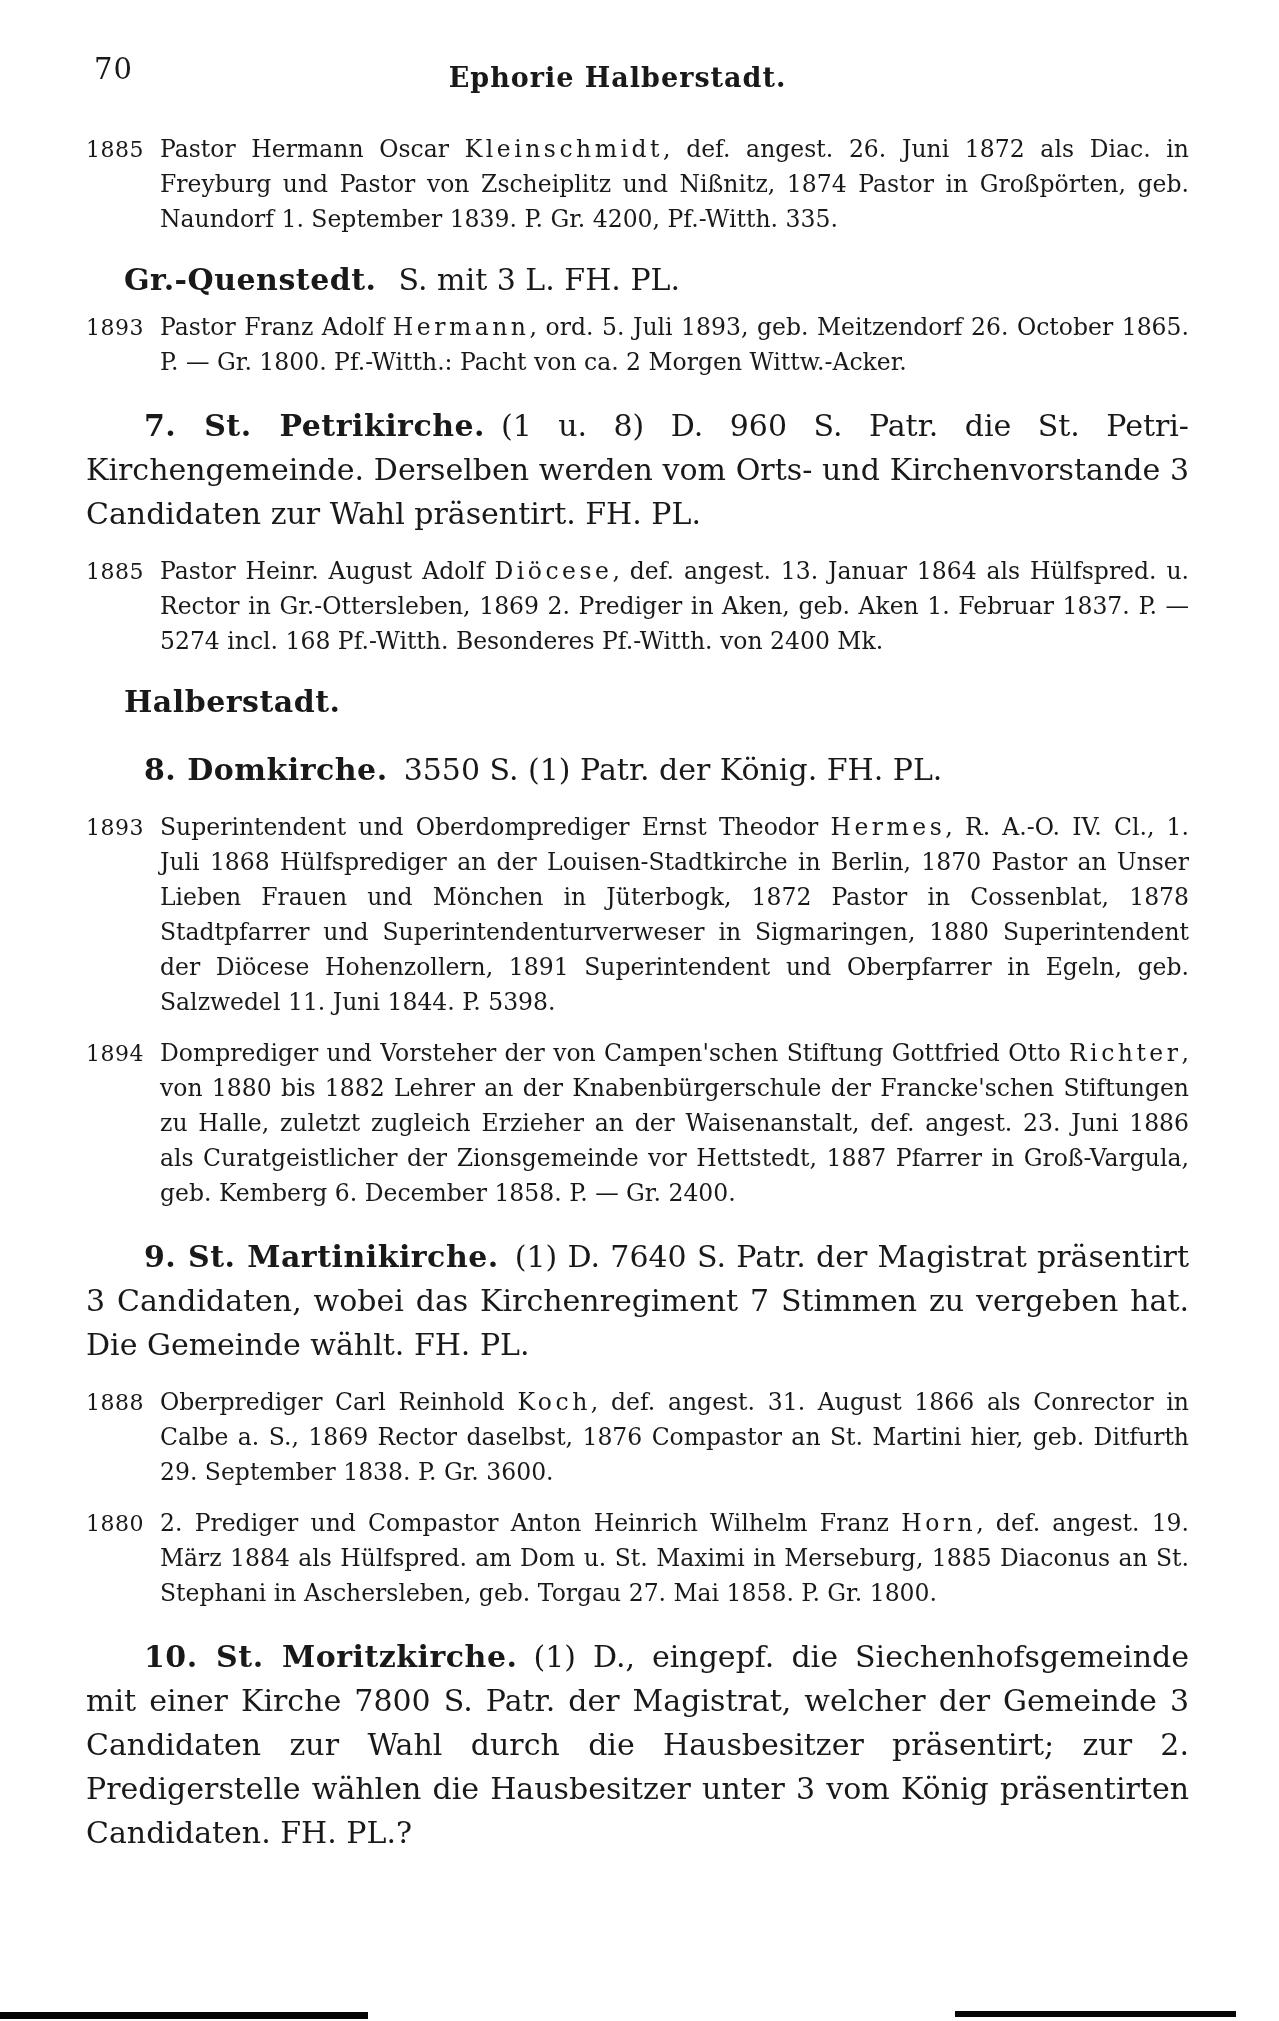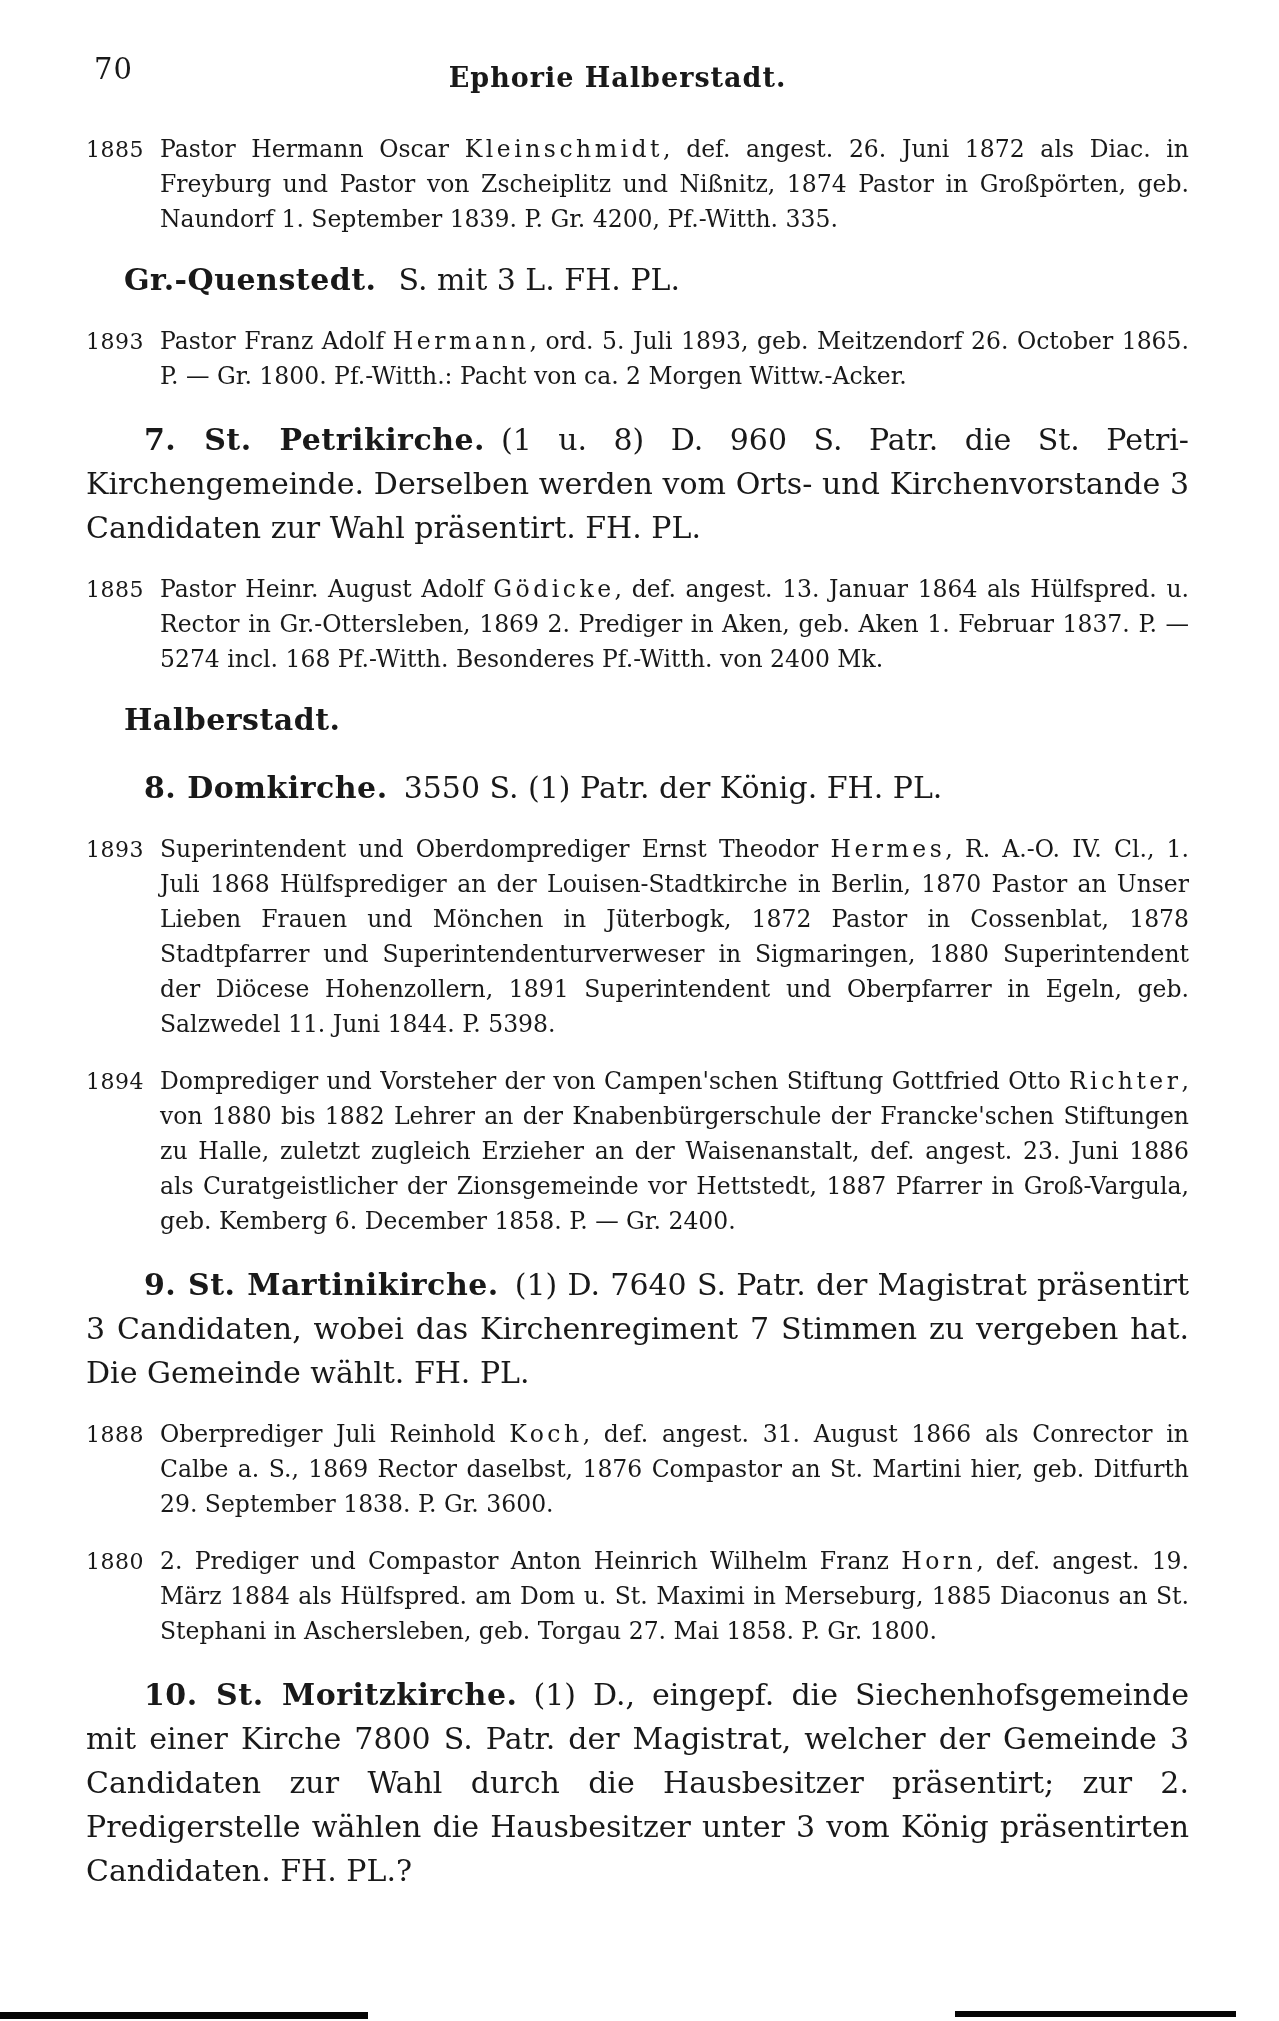--- a/index.html
+++ b/index.html
@@ -20,21 +20,21 @@
     position:absolute;left:8px;top:0;
     font-size:29px;letter-spacing:1px;
   }
   .running-title{
     position:absolute;left:0;right:40px;top:10px;
     text-align:center;font-size:27px;font-weight:bold;letter-spacing:1px;
   }
   
   .entry{
     display:flex;align-items:flex-start;
-    margin:22px 0 16px 0;
+    margin:0 0 16px 0;
   }
   .entry .year{
     flex:0 0 74px;
     font-size:22px;line-height:35px;
     letter-spacing:.5px;
   }
   .entry .entry-text{
     flex:1;margin:0;
     font-size:23.5px;line-height:35px;
     text-align:justify;
@@ -86,42 +86,42 @@
 
   <div class="entry">
     <span class="year">1893</span>
     <p class="entry-text"><span>Pastor Franz Adolf </span><span class="spaced">Hermann</span><span>, ord. 5. Juli 1893, geb. Meitzendorf 26. October 1865. P. — Gr. 1800. Pf.-Witth.: Pacht von ca. 2 Morgen Wittw.-Acker.</span></p>
   </div>
 
   <p class="church"><span class="church-title">7. St. Petrikirche.</span><span>(1 u. 8) D. 960 S. Patr. die St. Petri-Kirchengemeinde. Derselben werden vom Orts- und Kirchenvorstande 3 Candidaten zur Wahl präsentirt. FH. PL.</span></p>
 
   <div class="entry">
     <span class="year">1885</span>
-    <p class="entry-text"><span>Pastor Heinr. August Adolf </span><span class="spaced">Gödicke</span><span>, def. angest. 13. Januar 1864 als Hülfspred. u. Rector in Gr.-Ottersleben, 1869 2. Prediger in Aken, geb. Aken 1. Februar 1837. P. — 5274 incl. 168 Pf.-Witth. Besonderes Pf.-Witth. von 2400 Mk.</span></p>
+    <p class="entry-text"><span>Pastor Heinr. August Adolf </span><span class="spaced">Diöcese</span><span>, def. angest. 13. Januar 1864 als Hülfspred. u. Rector in Gr.-Ottersleben, 1869 2. Prediger in Aken, geb. Aken 1. Februar 1837. P. — 5274 incl. 168 Pf.-Witth. Besonderes Pf.-Witth. von 2400 Mk.</span></p>
   </div>
 
   <p class="section-head"><span class="head-title">Halberstadt.</span></p>
 
   <p class="church"><span class="church-title">8. Domkirche.</span><span>3550 S. (1) Patr. der König. FH. PL.</span></p>
 
   <div class="entry">
     <span class="year">1893</span>
     <p class="entry-text"><span>Superintendent und Oberdomprediger Ernst Theodor </span><span class="spaced">Hermes</span><span>, R. A.-O. IV. Cl., 1. Juli 1868 Hülfsprediger an der Louisen-Stadtkirche in Berlin, 1870 Pastor an Unser Lieben Frauen und Mönchen in Jüterbogk, 1872 Pastor in Cossenblat, 1878 Stadtpfarrer und Superintendenturverweser in Sigmaringen, 1880 Superintendent der Diöcese Hohenzollern, 1891 Superintendent und Oberpfarrer in Egeln, geb. Salzwedel 11. Juni 1844. P. 5398.</span></p>
   </div>
 
   <div class="entry">
     <span class="year">1894</span>
     <p class="entry-text"><span>Domprediger und Vorsteher der von Campen'schen Stiftung Gottfried Otto </span><span class="spaced">Richter</span><span>, von 1880 bis 1882 Lehrer an der Knabenbürgerschule der Francke'schen Stiftungen zu Halle, zuletzt zugleich Erzieher an der Waisenanstalt, def. angest. 23. Juni 1886 als Curatgeistlicher der Zionsgemeinde vor Hettstedt, 1887 Pfarrer in Groß-Vargula, geb. Kemberg 6. December 1858. P. — Gr. 2400.</span></p>
   </div>
 
   <p class="church"><span class="church-title">9. St. Martinikirche.</span><span>(1) D. 7640 S. Patr. der Magistrat präsentirt 3 Candidaten, wobei das Kirchenregiment 7 Stimmen zu vergeben hat. Die Gemeinde wählt. FH. PL.</span></p>
 
   <div class="entry">
     <span class="year">1888</span>
-    <p class="entry-text"><span>Oberprediger Juli Reinhold </span><span class="spaced">Koch</span><span>, def. angest. 31. August 1866 als Conrector in Calbe a. S., 1869 Rector daselbst, 1876 Compastor an St. Martini hier, geb. Ditfurth 29. September 1838. P. Gr. 3600.</span></p>
+    <p class="entry-text"><span>Oberprediger Carl Reinhold </span><span class="spaced">Koch</span><span>, def. angest. 31. August 1866 als Conrector in Calbe a. S., 1869 Rector daselbst, 1876 Compastor an St. Martini hier, geb. Ditfurth 29. September 1838. P. Gr. 3600.</span></p>
   </div>
 
   <div class="entry">
     <span class="year">1880</span>
     <p class="entry-text"><span>2. Prediger und Compastor Anton Heinrich Wilhelm Franz </span><span class="spaced">Horn</span><span>, def. angest. 19. März 1884 als Hülfspred. am Dom u. St. Maximi in Merseburg, 1885 Diaconus an St. Stephani in Aschersleben, geb. Torgau 27. Mai 1858. P. Gr. 1800.</span></p>
   </div>
 
   <p class="church"><span class="church-title">10. St. Moritzkirche.</span><span>(1) D., eingepf. die Siechenhofsgemeinde mit einer Kirche 7800 S. Patr. der Magistrat, welcher der Gemeinde 3 Candidaten zur Wahl durch die Hausbesitzer präsentirt; zur 2. Predigerstelle wählen die Hausbesitzer unter 3 vom König präsentirten Candidaten. FH. PL.?</span></p>
 
   <div class="scan-bar left"></div>

